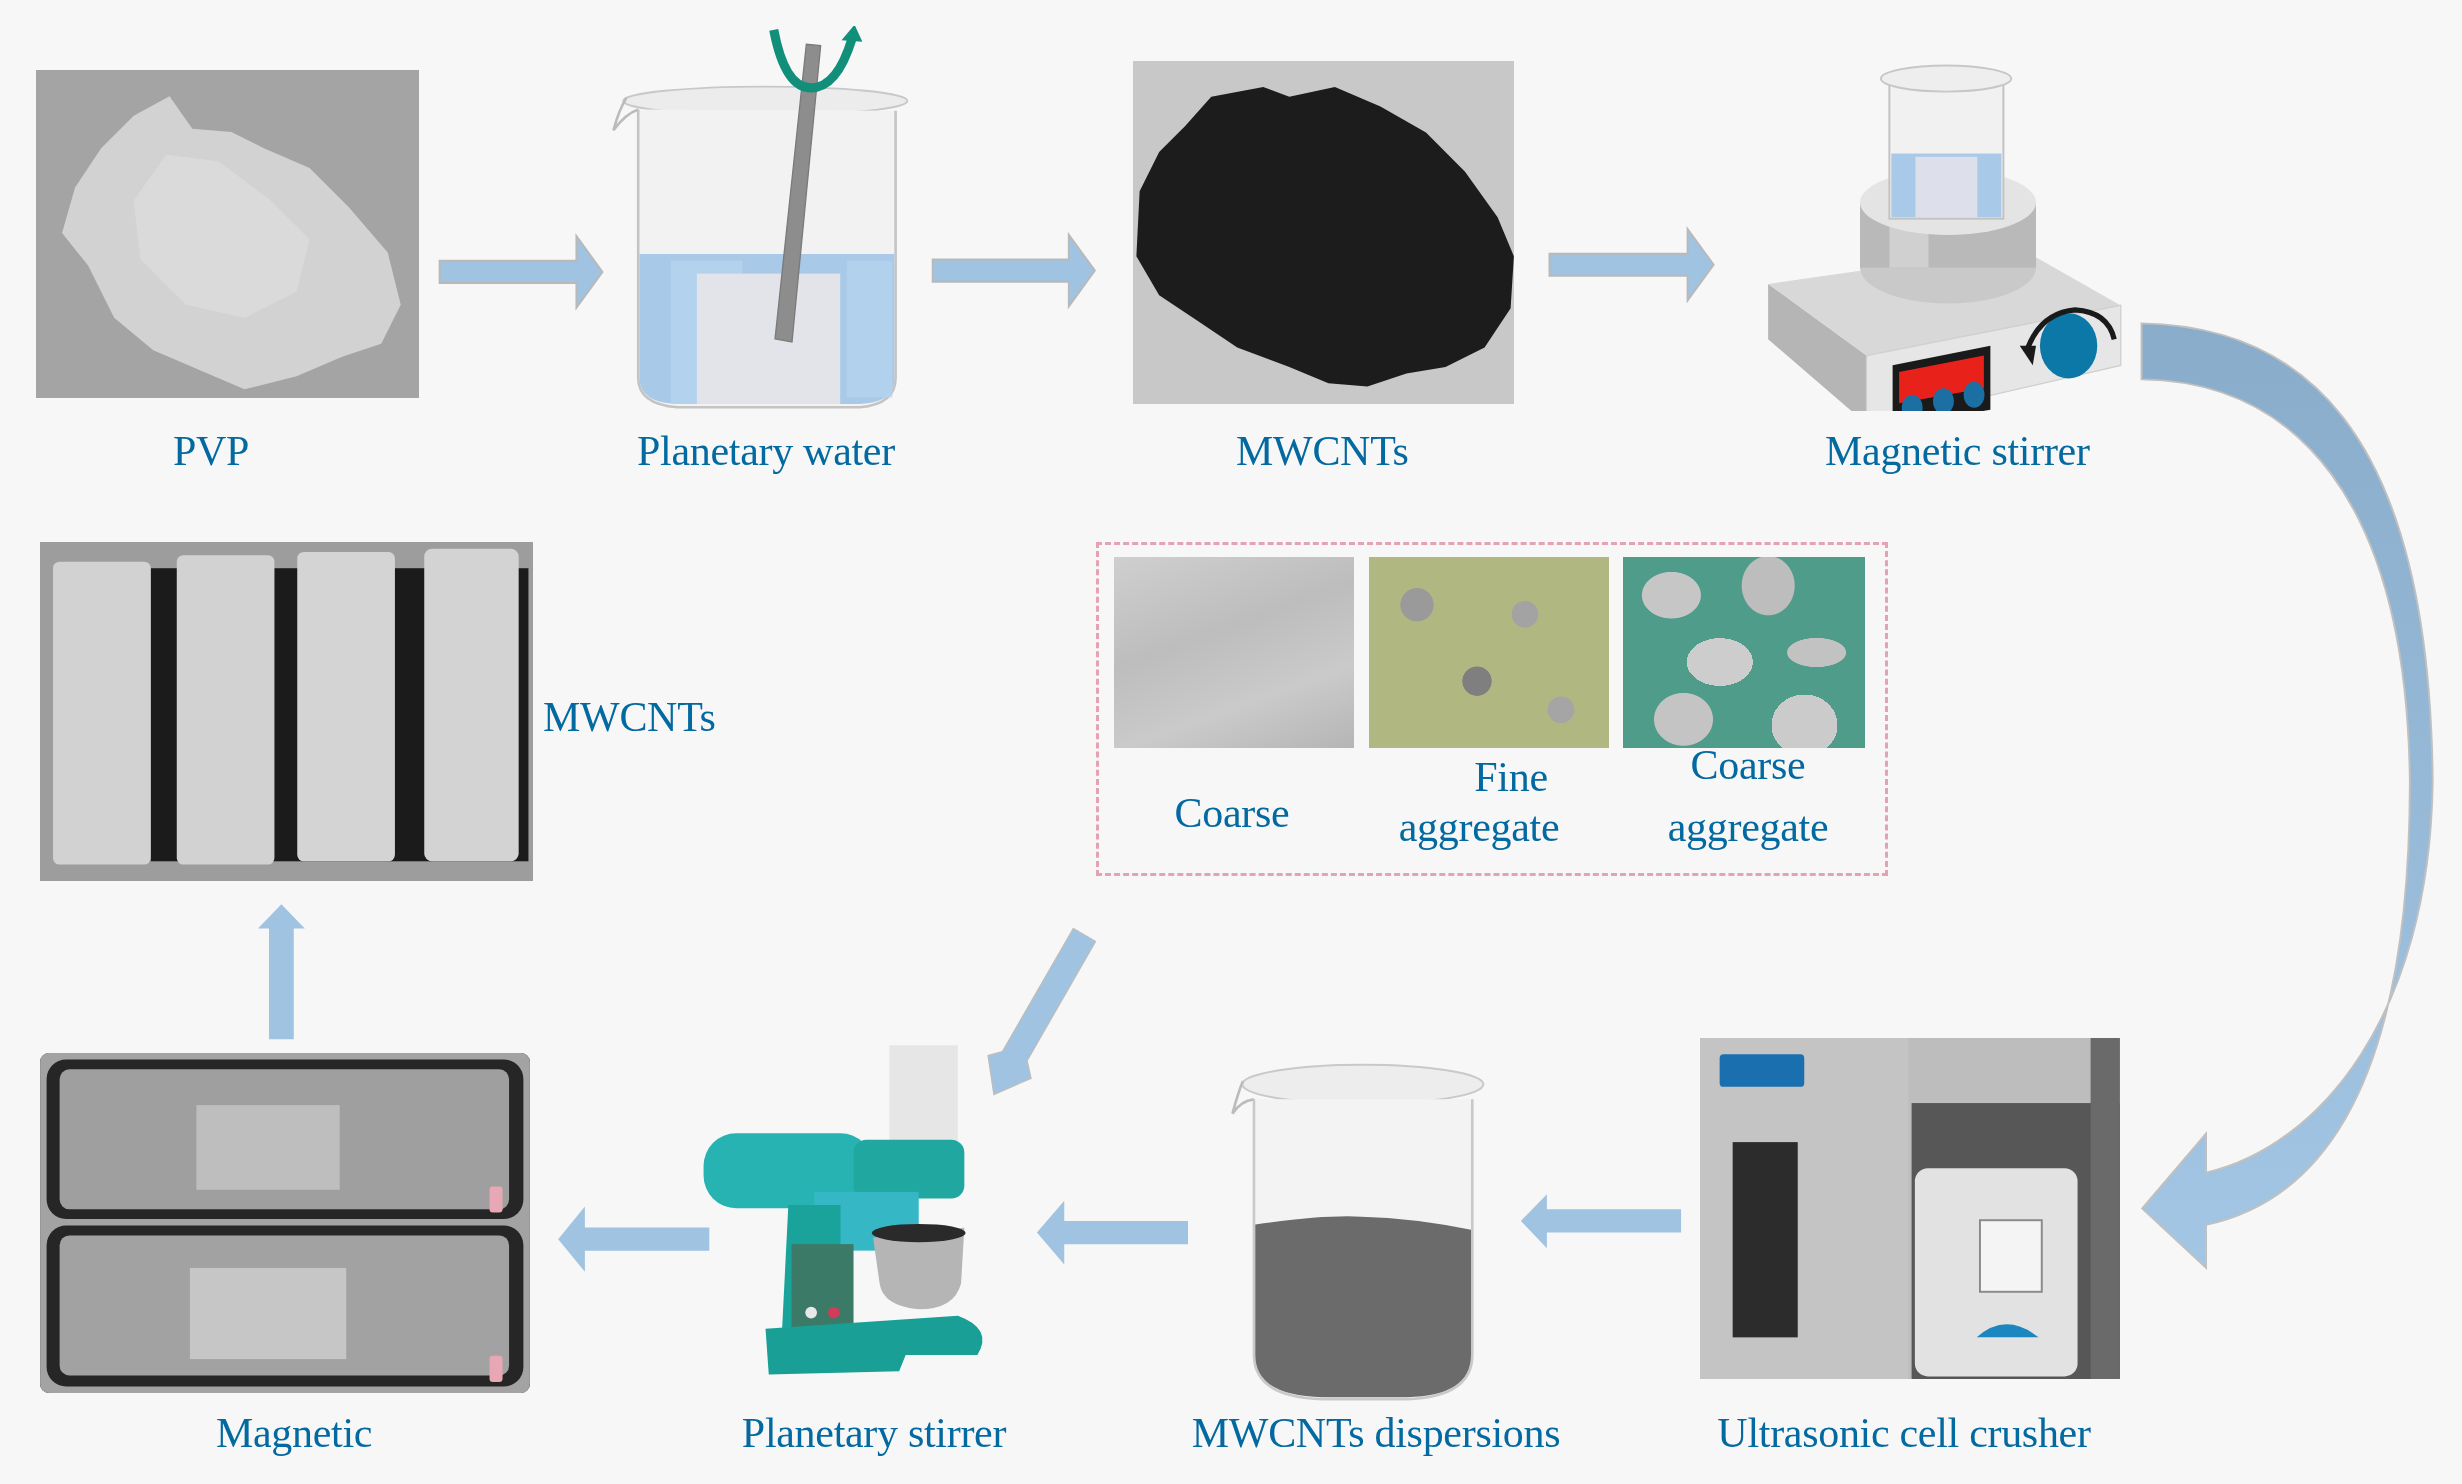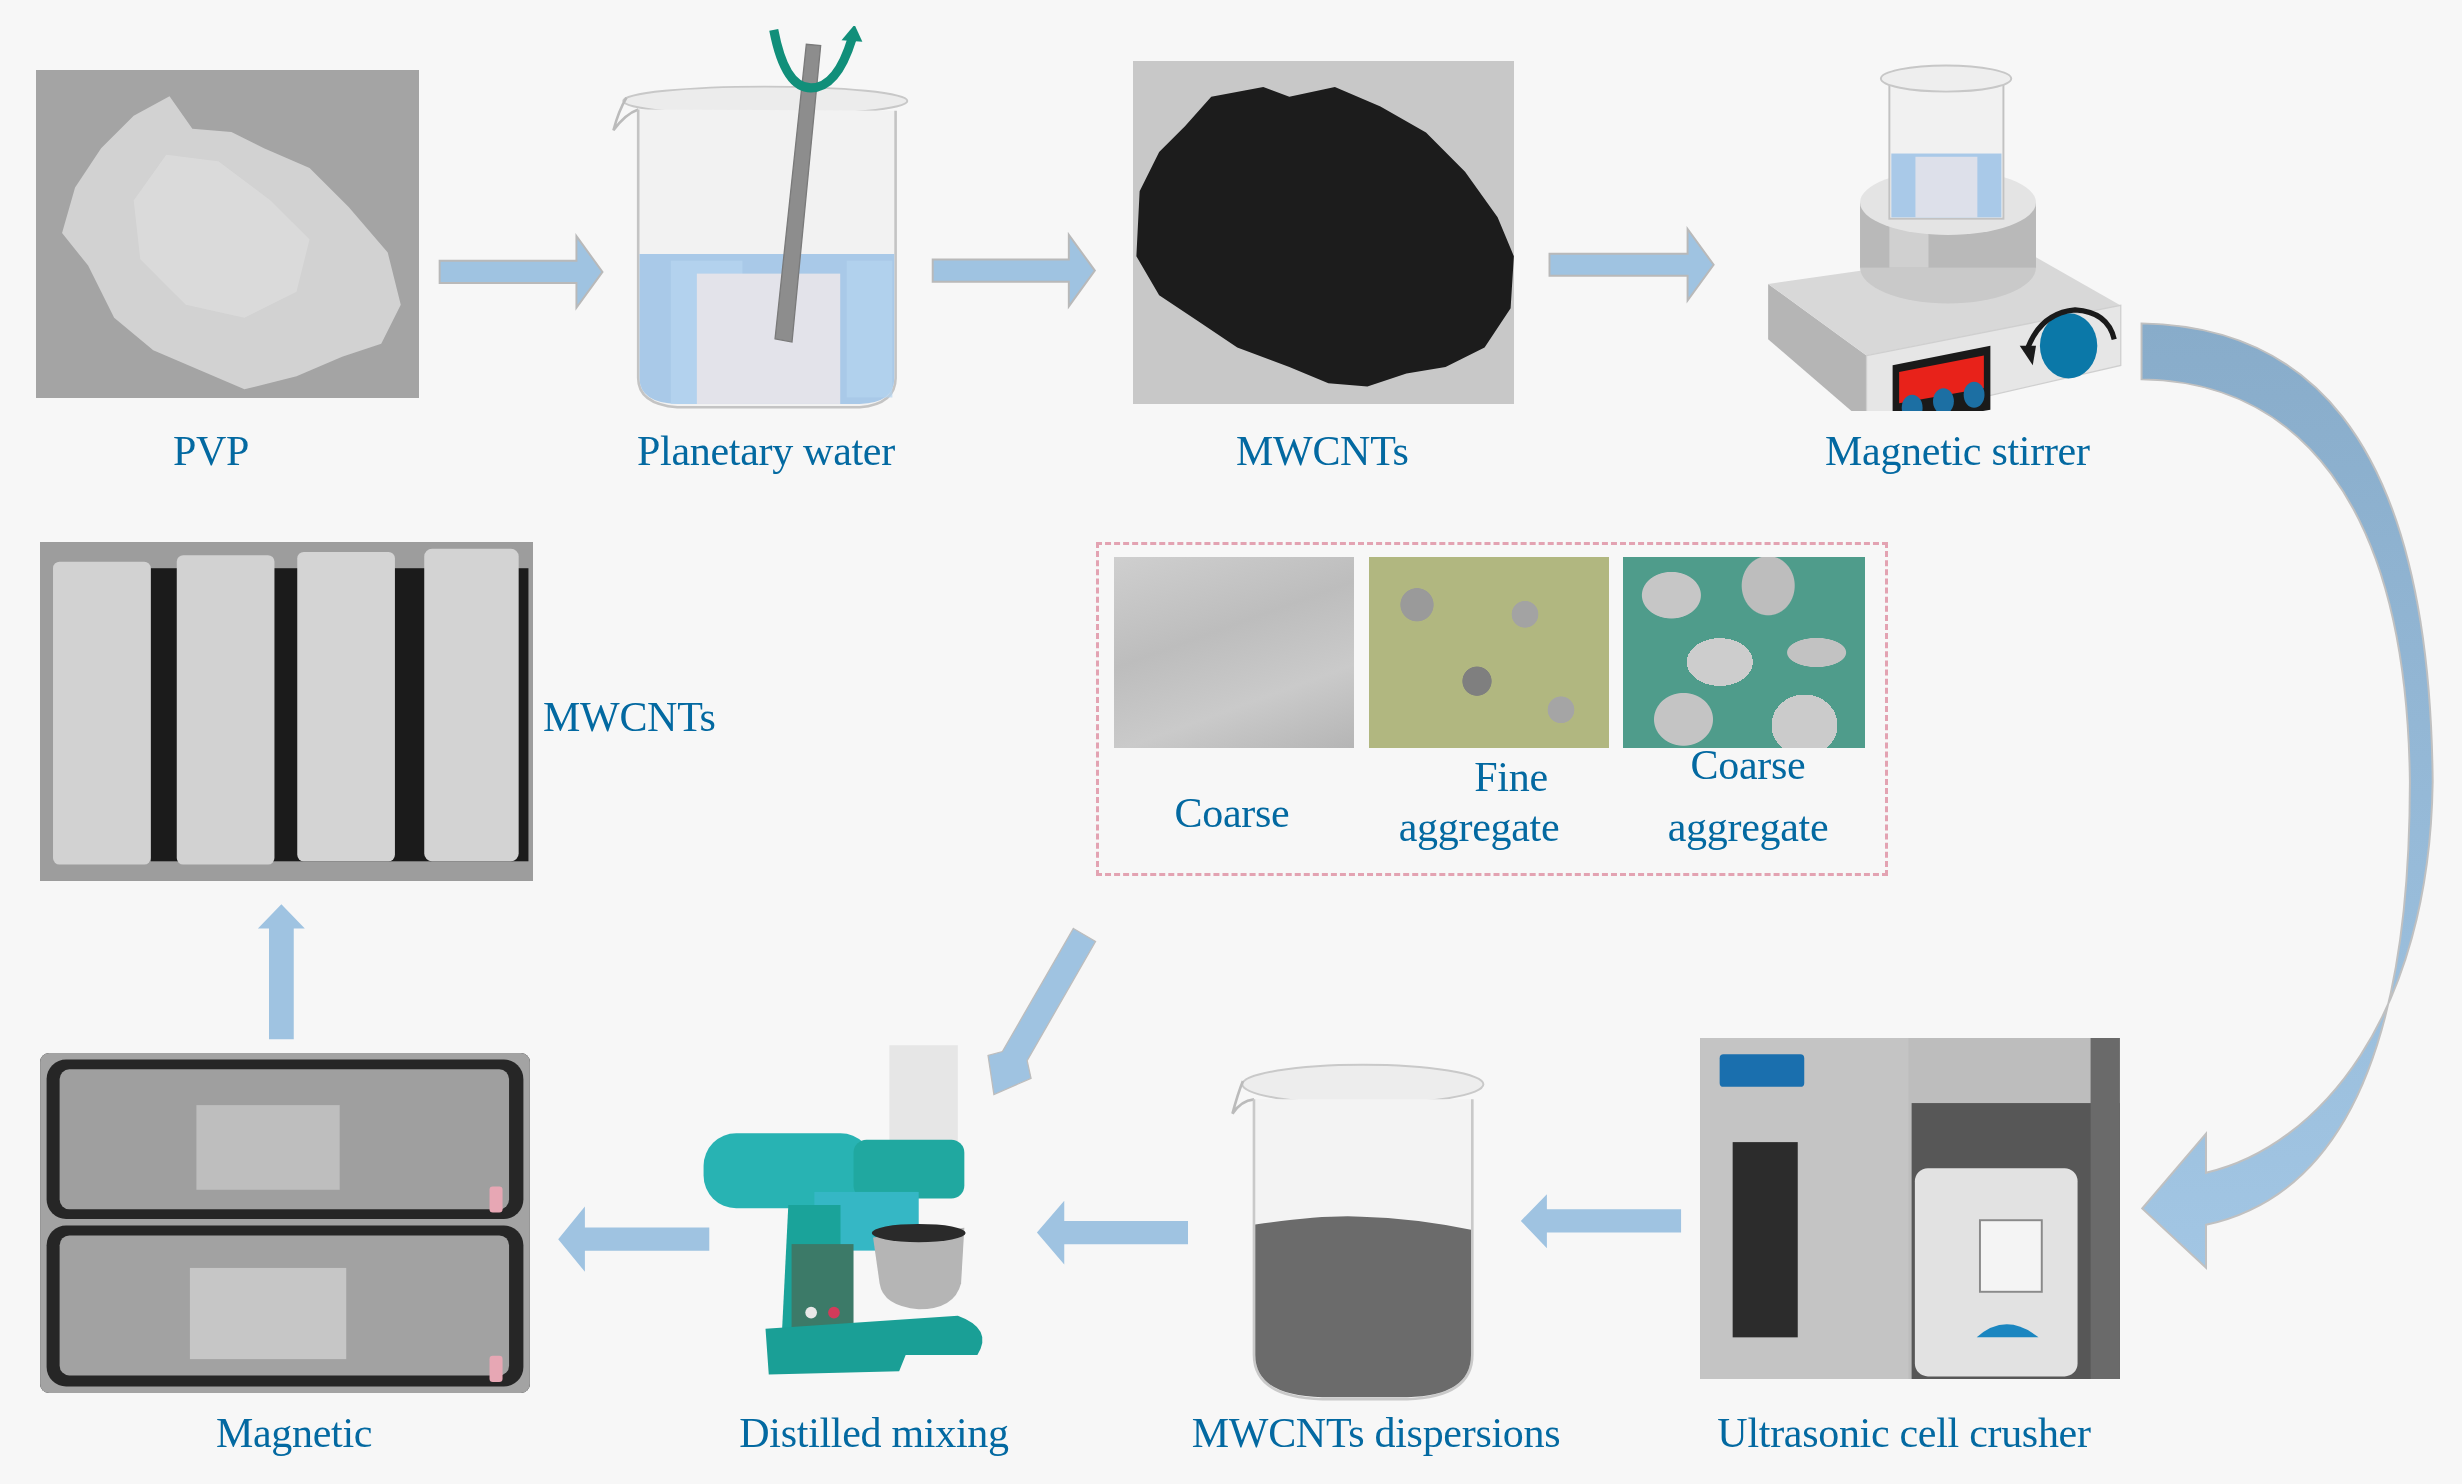--- a/index.html
+++ b/index.html
@@ -209,21 +209,21 @@
 
   <rect x="145" y="310" width="95" height="135" fill="#3c7a68"></rect>
   <circle cx="175" cy="415" r="9" fill="#e8e8e8"></circle>
   <circle cx="210" cy="415" r="9" fill="#d23b5a"></circle>
 
   <path d="M270 300 L410 285 L405 370 Q395 410 340 410 Q285 405 280 370 Z" fill="#b5b5b5"></path>
   <ellipse cx="340" cy="293" rx="72" ry="14" fill="#2a2a2a"></ellipse>
 
   <path d="M105 440 L400 420 Q455 440 430 480 L320 480 L310 505 L110 510 Z" fill="#1a9f96"></path>
 </svg>
-<span class="label center" style="left:874px; top:1412px;">Distilled mixing</span>
+<span class="label center" style="left:874px; top:1412px;">Planetary stirrer</span>
 
 <svg class="abs" style="left:1192px; top:1042px;" width="326" height="365" viewBox="0 0 500 560">
   <ellipse cx="262" cy="65" rx="185" ry="30" fill="#ededed" stroke="#c9c9c9" stroke-width="3"></ellipse>
   <path d="M78 60 Q70 80 62 110 Q75 90 95 88" fill="none" stroke="#bbbbbb" stroke-width="4"></path>
   <path d="M95 88 L95 480 Q95 545 200 548 L330 548 Q430 545 430 480 L430 88" fill="#f3f3f3" stroke="#c9c9c9" stroke-width="4"></path>
   <path d="M97 280 Q200 265 260 268 Q340 270 428 288 L428 480 Q428 543 330 545 L200 545 Q97 543 97 480 Z" fill="#6b6b6b"></path>
 </svg>
 <span class="label center" style="left:1360px; top:1412px;margin-left:16px;">MWCNTs dispersions</span>
 
 <div class="photo" style="left:1700px; top:1038px; width:420px; height:341px; background:#bcbcbc;">

